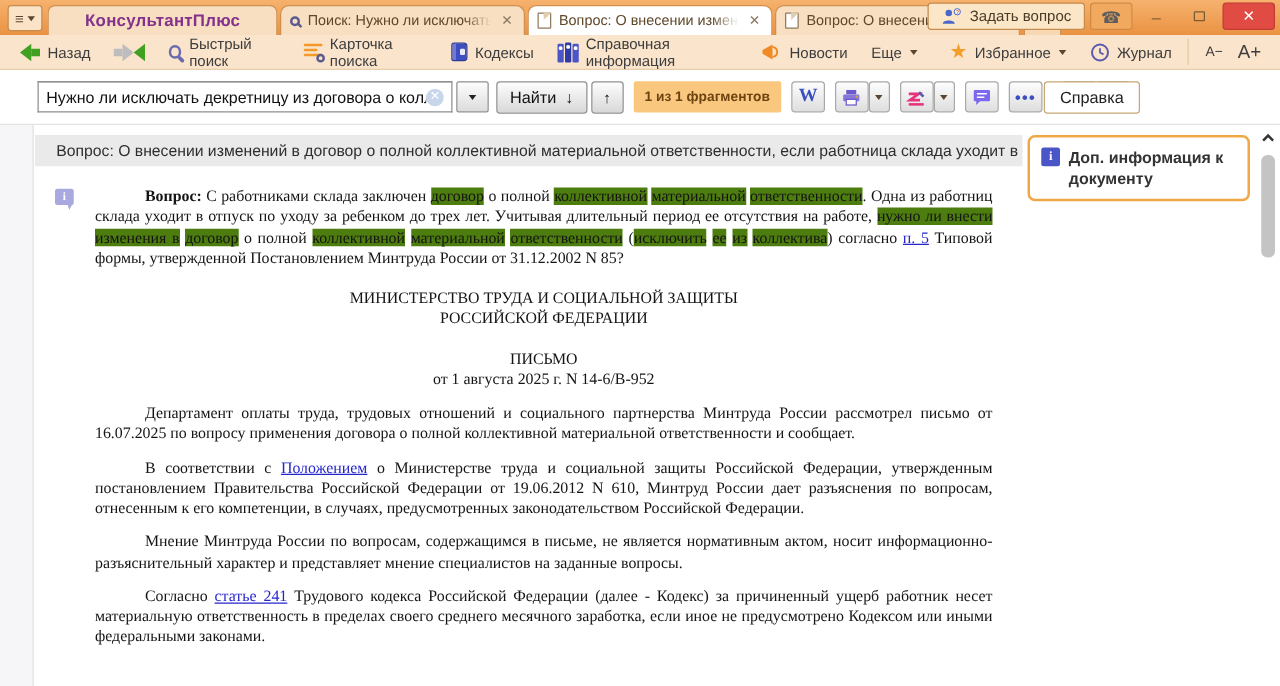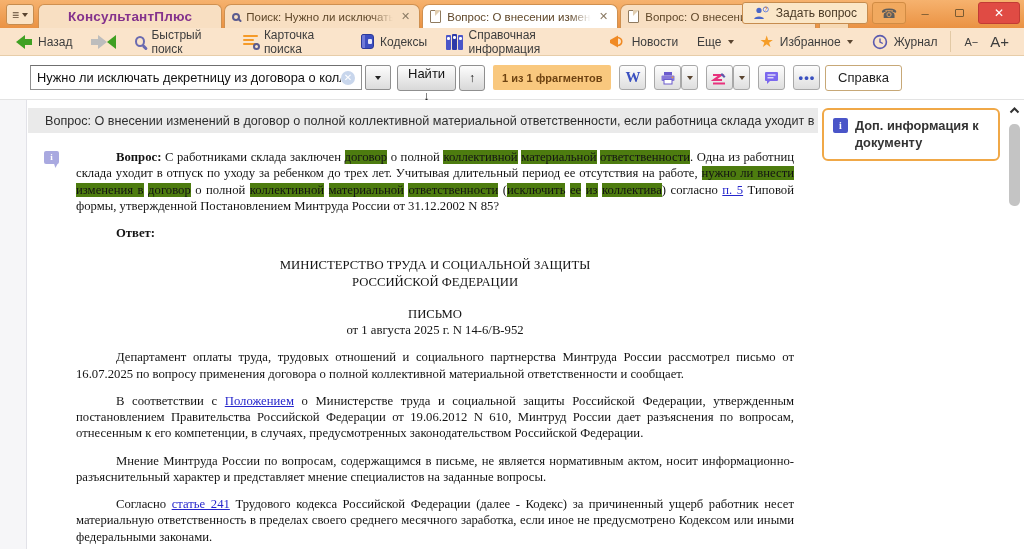--- a/index.html
+++ b/index.html
@@ -56,30 +56,30 @@
   .fontbtns .fb { padding:2px 5px; color:#3d3d3d; cursor:pointer; }
   .fb-small { font-size:11px; } .fb-big { font-size:15px; }
 
   
   .searchrow { height:44px; background:#fff; border-bottom:1px solid #e3e3e3; display:flex; align-items:center; padding-left:30px; position:relative; }
   .sinput { width:332px; height:25px; border:1px solid #8f8f8f; border-top-color:#6f6f6f; display:flex; align-items:center; padding:0 6px; background:#fff; }
   .sinput .qtext { flex:1; font-size:12.8px; color:#111; white-space:nowrap; overflow:hidden; }
   .clear-ico { width:14px; height:14px; border-radius:50%; background:#c8d6ec; color:#fff; font-size:10px; line-height:14px; text-align:center; cursor:pointer; flex:none; }
   .dropbtn { width:26px; height:25px; margin-left:3px; background:linear-gradient(#fdfdfd,#dcdcdc); border:1px solid #8f8f8f; border-radius:2px; display:flex; align-items:center; justify-content:center; cursor:pointer; }
   .dropbtn .caret { border-top-color:#222; }
-  .findbtn { height:26px; margin-left:6px; background:linear-gradient(#fdfdfd,#d8d8d8); border:1px solid #8f8f8f; border-radius:3px; display:flex; align-items:center; gap:7px; padding:0 10px; font-size:13px; color:#111; cursor:pointer;flex-direction:column; }
+  .findbtn { height:26px; margin-left:6px; background:linear-gradient(#fdfdfd,#d8d8d8); border:1px solid #8f8f8f; border-radius:3px; display:flex; align-items:center; gap:7px; padding:0 10px; font-size:13px; color:#111; cursor:pointer; }
   .upbtn { width:26px; height:26px; margin-left:3px; background:linear-gradient(#fdfdfd,#d8d8d8); border:1px solid #8f8f8f; border-radius:3px; display:flex; align-items:center; justify-content:center; font-size:12px; color:#111; cursor:pointer; }
   .fragbadge { margin-left:8px; height:25px; background:#f9c87e; border-radius:2px; display:flex; align-items:center; padding:0 9px; font-size:11px; font-weight:bold; color:#6e4312; }
   .toolico { width:27px; height:25px; background:linear-gradient(#fdfdfd,#dedede); border:1px solid #a8a8a8; border-radius:3px; display:flex; align-items:center; justify-content:center; cursor:pointer; }
   .toolico.narrow { width:17px; }
   .tgroup { display:flex; margin-left:8px; }
   .wmark { font-family:"Liberation Serif",serif; font-weight:bold; color:#3a50c0; font-size:15px; }
   .dots3 { color:#3a50c0; font-weight:bold; font-size:13px; letter-spacing:1px; }
   .navarr { color:#4a55c8; font-size:14px; font-weight:bold; }
-  .helpbtn { position:absolute; right:122px; height:26px; background:#fff; border:1px solid #c7a877; border-radius:3px; padding:0 12px; display:flex; align-items:center; font-size:13px; color:#222; cursor:pointer; }
+  .helpbtn { position:absolute; right:112px; height:26px; background:#fff; border:1px solid #c7a877; border-radius:3px; padding:0 12px; display:flex; align-items:center; font-size:13px; color:#222; cursor:pointer; }
 
   
   .content { position:relative; height:477px; }
   .gutter { position:absolute; left:0; top:0; bottom:0; width:27px; background:#f6f6f8; border-right:1px solid #e2e2e8; }
   .docwrap { position:absolute; left:28px; top:0; width:790px; bottom:0; background:#fff; }
   .doctitle { margin-top:8px; height:25px; background:#eaeaea; display:flex; align-items:center; padding:0 10px 0 17px; font-size:12.6px; color:#2e2e2e; white-space:nowrap; overflow:hidden; }
   .docbody { position:relative; padding:16px 24px 0 48px; }
   .note-ico { position:absolute; left:16px; top:18px; width:15px; height:13px; background:#a9a9e0; border-radius:2px; color:#fff; font-size:9px; font-weight:bold; font-family:"Liberation Serif",serif; text-align:center; line-height:13px; cursor:pointer; }
   .note-ico::after { content:""; position:absolute; right:-3px; bottom:-3px; border:4px solid; border-color:transparent transparent transparent #a9a9e0; transform:rotate(-18deg); }
   .para { font-family:"Liberation Serif",serif; font-size:12.7px; line-height:1.28; color:#141414; text-align:justify; text-indent:40px; margin-bottom:11px; white-space:pre-line; }
@@ -306,21 +306,20 @@
 
 <div class="content">
   <div class="gutter"></div>
 
   <div class="docwrap">
     <div class="doctitle">Вопрос: О внесении изменений в договор о полной коллективной материальной ответственности, если работница склада уходит в отпуск...</div>
     <div class="docbody">
       <span class="note-ico">i</span>
       <div>
           <p class="para"><span class="b">Вопрос:</span><span> С работниками склада заключен </span><span class="hl">договор</span><span> о полной </span><span class="hl">коллективной</span><span> </span><span class="hl">материальной</span><span> </span><span class="hl">ответственности</span><span>. Одна из работниц склада уходит в отпуск по уходу за ребенком до трех лет. Учитывая длительный период ее отсутствия на работе, </span><span class="hl">нужно ли внести изменения в</span><span> </span><span class="hl">договор</span><span> о полной </span><span class="hl">коллективной</span><span> </span><span class="hl">материальной</span><span> </span><span class="hl">ответственности</span><span> (</span><span class="hl">исключить</span><span> </span><span class="hl">ее</span><span> </span><span class="hl">из</span><span> </span><span class="hl">коллектива</span><span>) согласно </span><span class="a">п. 5</span><span> Типовой формы, утвержденной Постановлением Минтруда России от 31.12.2002 N 85?</span></p>
-          <p class="para"><span class="b">Ответ:</span></p>
           <p class="para center-bold"><span>МИНИСТЕРСТВО ТРУДА И СОЦИАЛЬНОЙ ЗАЩИТЫ
 РОССИЙСКОЙ ФЕДЕРАЦИИ</span></p>
           <p class="para center-bold"><span>ПИСЬМО
 от 1 августа 2025 г. N 14-6/В-952</span></p>
           <p class="para"><span>Департамент оплаты труда, трудовых отношений и социального партнерства Минтруда России рассмотрел письмо от 16.07.2025 по вопросу применения договора о полной коллективной материальной ответственности и сообщает.</span></p>
           <p class="para"><span>В соответствии с </span><span class="a">Положением</span><span> о Министерстве труда и социальной защиты Российской Федерации, утвержденным постановлением Правительства Российской Федерации от 19.06.2012 N 610, Минтруд России дает разъяснения по вопросам, отнесенным к его компетенции, в случаях, предусмотренных законодательством Российской Федерации.</span></p>
           <p class="para"><span>Мнение Минтруда России по вопросам, содержащимся в письме, не является нормативным актом, носит информационно-разъяснительный характер и представляет мнение специалистов на заданные вопросы.</span></p>
           <p class="para"><span>Согласно </span><span class="a">статье 241</span><span> Трудового кодекса Российской Федерации (далее - Кодекс) за причиненный ущерб работник несет материальную ответственность в пределах своего среднего месячного заработка, если иное не предусмотрено Кодексом или иными федеральными законами.</span></p>
         </div>
     </div>

